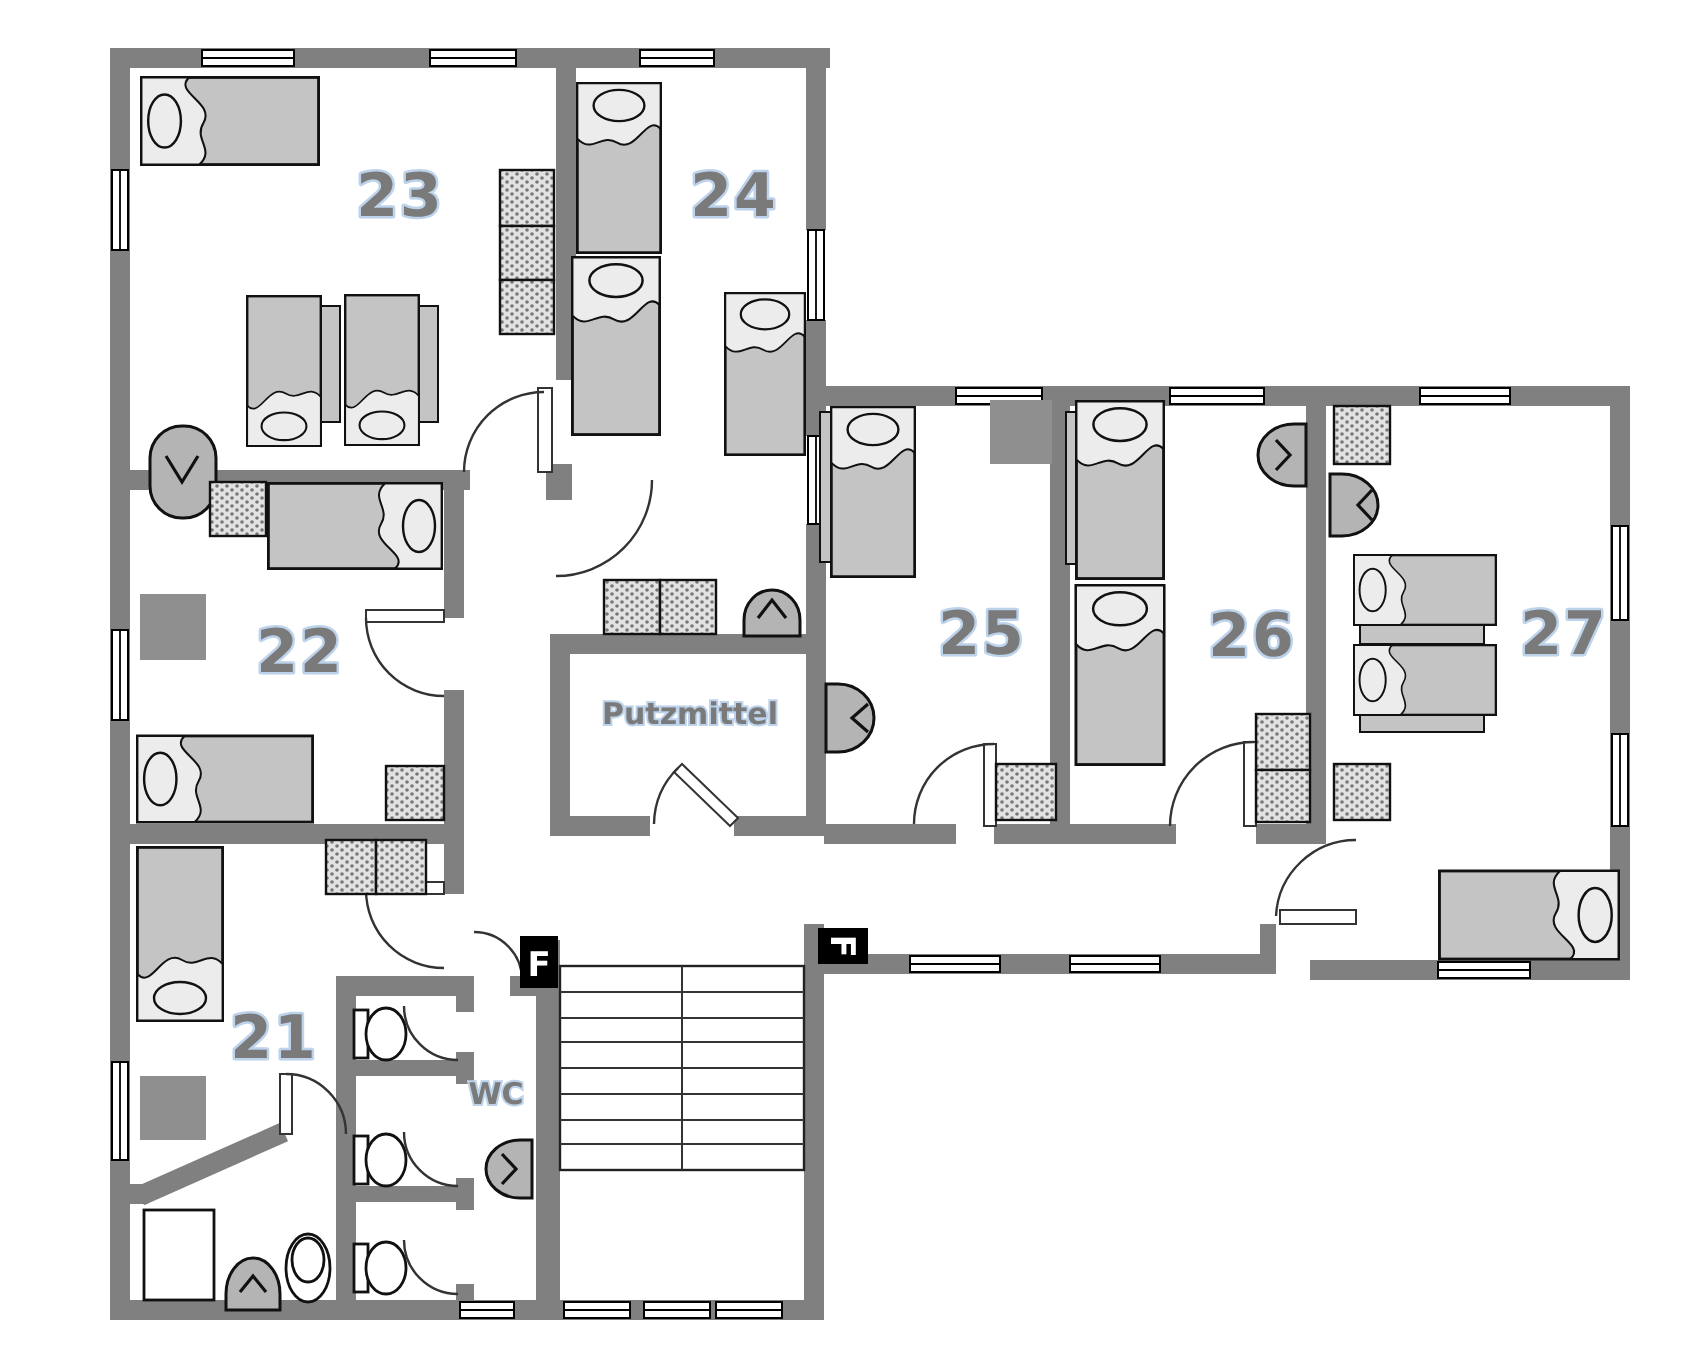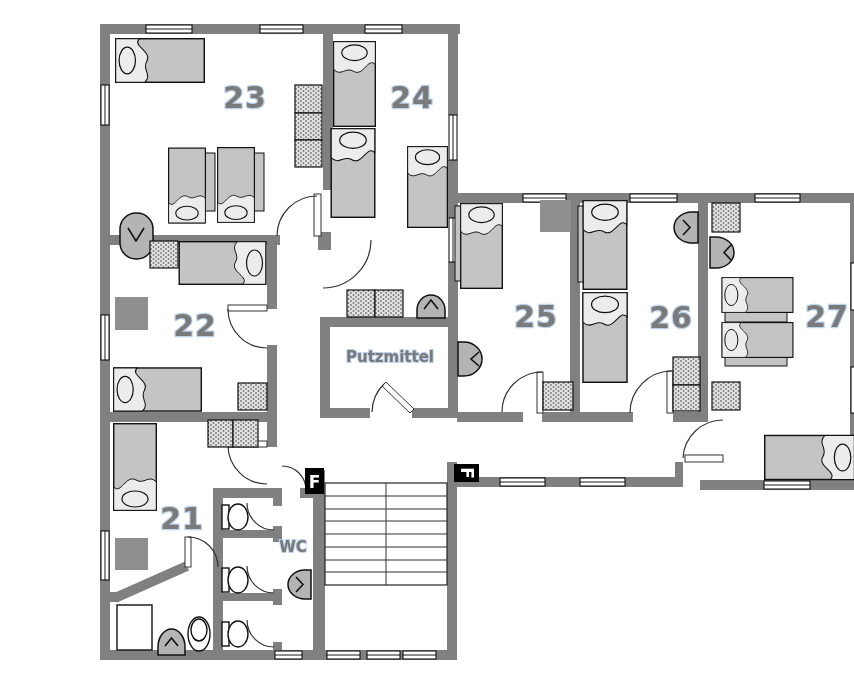--- a/index.html
+++ b/index.html
@@ -1,16 +1,16 @@
 <!DOCTYPE html>
 <html style="--wall: #808080; --bed: #c4c4c4; --bedHead: #ececec; --fixture: #b4b4b4; --table: #8f8f8f; --label: #7a7a7a; --labelShadow: #bdd3ec; --symbolBox: #000000; --symbolText: #ffffff;"><head>
 <meta charset="utf-8">
 <style>
   html,body{margin:0;padding:0;background:#fff;}
-  .stage{width:710px;height:680px;position:relative;background:#fff;font-family:"DejaVu Sans",sans-serif;padding-left:45px;}
+  .stage{width:710px;height:680px;position:relative;background:#fff;font-family:"DejaVu Sans",sans-serif;}
   .wall{fill:var(--wall,#808080);}
   .diag{stroke:var(--wall,#808080);stroke-width:10;}
   .win{fill:#fff;stroke:#000;stroke-width:1;}
   .winline{stroke:#000;stroke-width:0.9;}
   .door-arc{fill:none;stroke:#333;stroke-width:1.2;}
   .door-leaf{fill:#fff;stroke:#333;stroke-width:1;}
   .bed-frame{fill:var(--bed,#c4c4c4);stroke:#111;stroke-width:1.4;}
   .bed-head{fill:var(--bedHead,#ececec);stroke:#111;stroke-width:1;}
   .bed-pillow{fill:var(--bedHead,#ececec);stroke:#111;stroke-width:1.2;}
   .bed-under{fill:var(--bed,#c4c4c4);stroke:#111;stroke-width:1;}

